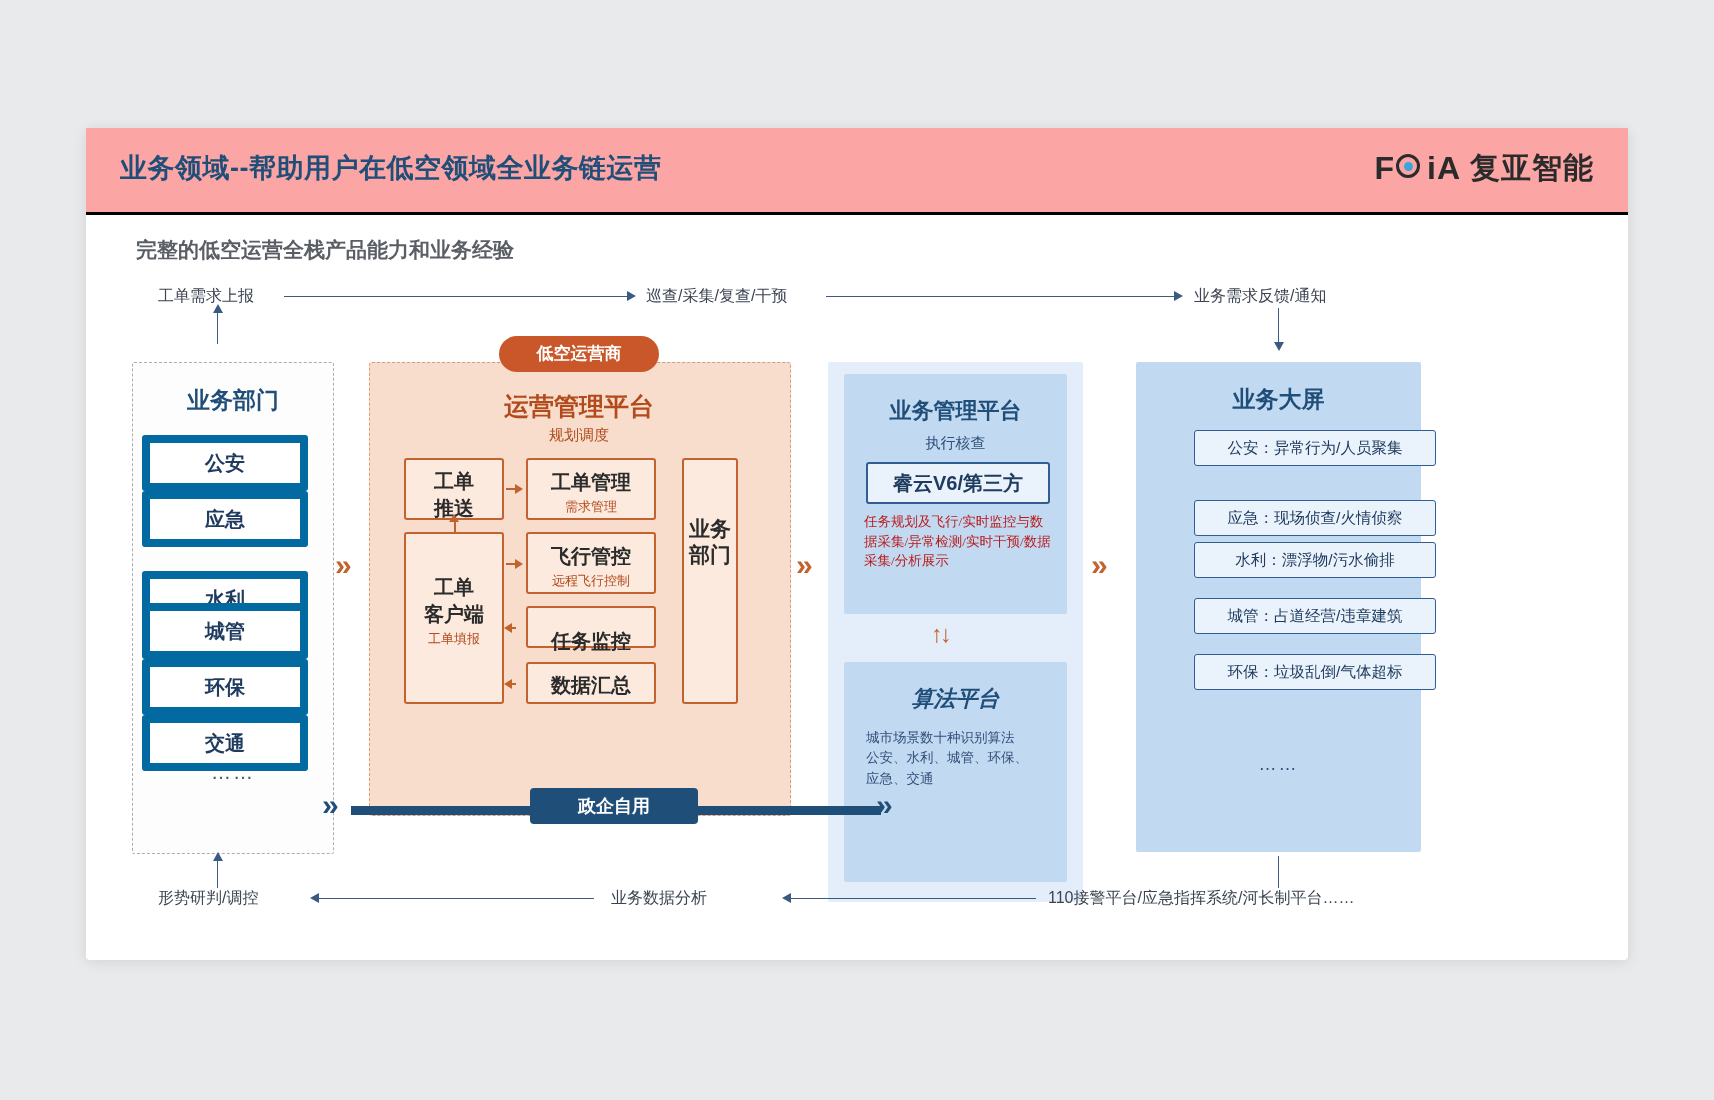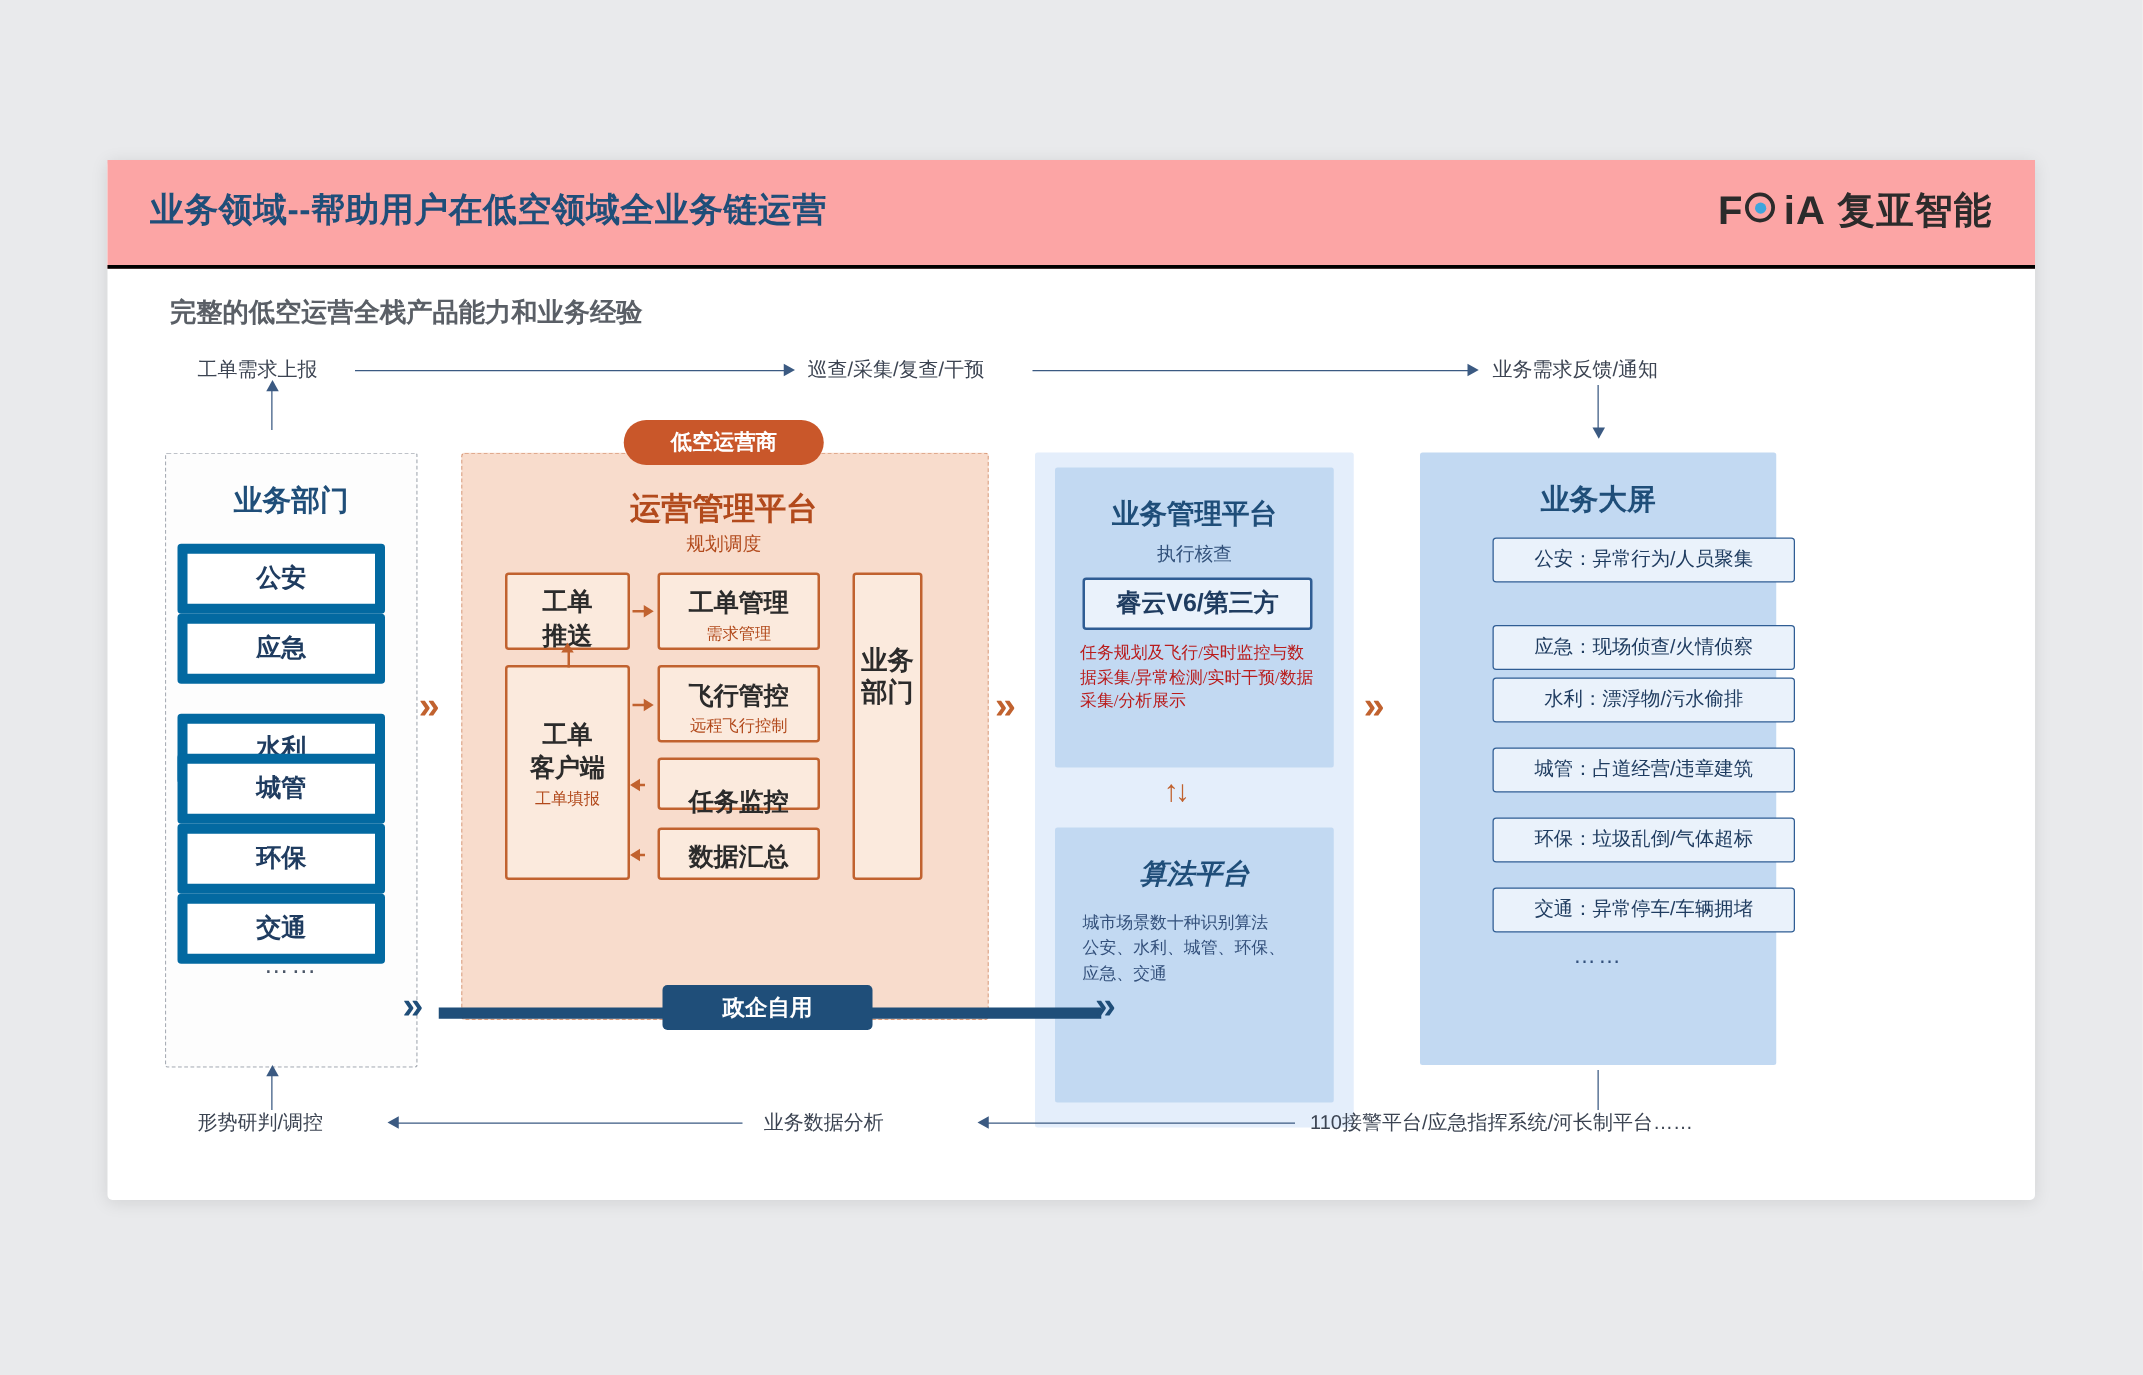--- a/index.html
+++ b/index.html
@@ -587,21 +587,20 @@
 
     <div class="chev" style="left:1005px; top:420px;">»</div>
 
     <div class="screen-box">
       <div class="screen-title">业务大屏</div>
       <div class="screen-item" style="top:68px;">公安：异常行为/人员聚集</div>
       <div class="screen-item" style="top:138px;">应急：现场侦查/火情侦察</div>
       <div class="screen-item" style="top:180px;">水利：漂浮物/污水偷排</div>
       <div class="screen-item" style="top:236px;">城管：占道经营/违章建筑</div>
       <div class="screen-item" style="top:292px;">环保：垃圾乱倒/气体超标</div>
-      <div class="screen-item" style="top:348px;">交通：异常停车/车辆拥堵</div>
       <div class="screen-dots" style="top:392px;">……</div>
     </div>
 
     <div class="ribbon-line"></div>
     <div class="chev-blue" style="left:236px; top:660px;">»</div>
     <div class="chev-blue" style="left:790px; top:660px;">»</div>
     <div class="ribbon-pill">政企自用</div>
 
     <div class="vline" style="left:131px; top:728px; height:32px;"></div>
     <div class="arrow-up" style="left:127px; top:724px;"></div>

